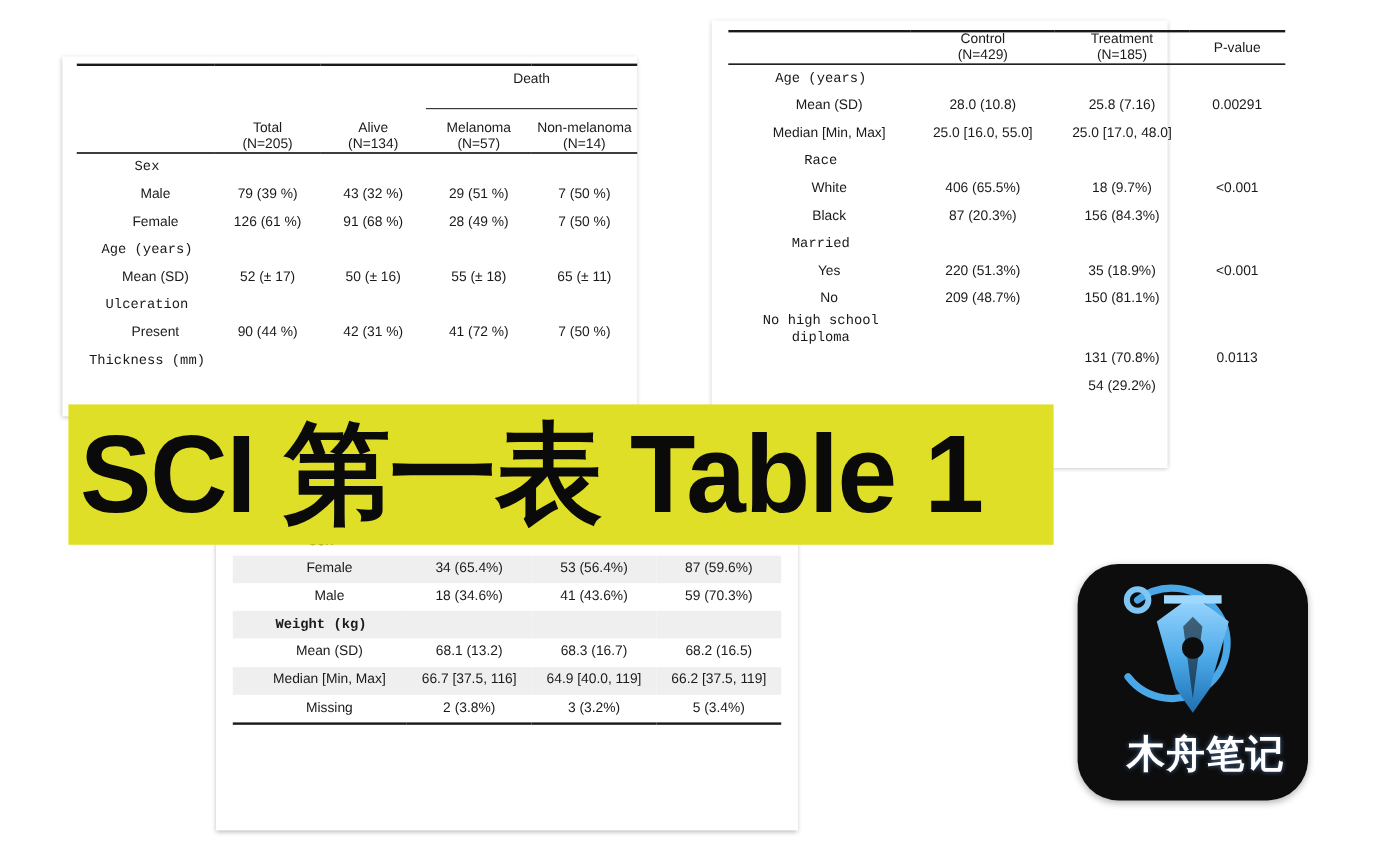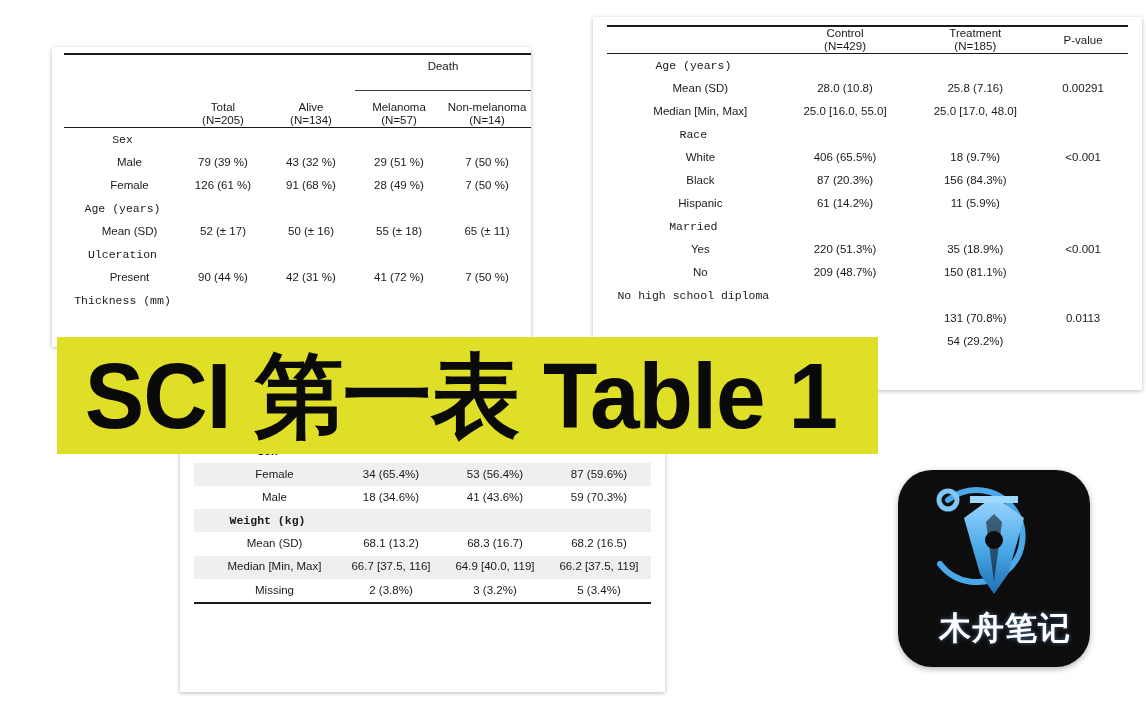--- a/index.html
+++ b/index.html
@@ -68,21 +68,21 @@
   .spanrule div {
     border-bottom: 1.3px solid #3a3a3a;
     height: 1px;
     width: 100%;
   }
 
   
   #table2-card {
     left: 593px;
     top: 17px;
-    width: 549px;
+    width: 380px;
     height: 373px;
     padding: 8px 14px 0 14px;
   }
   .t2 td, .t2 th { height: 23px; }
   .t2 .lbl-col { width: 152px; text-align: left; }
   .t2 .c-col   { width: 120px; }
   .t2 .t-col   { width: 112px; }
   .t2 .p-col   { width: 80px; }
 
   
@@ -111,21 +111,21 @@
   #banner {
     position: absolute;
     left: 57px;
     top: 337px;
     width: 821px;
     height: 117px;
     background: #e0df28;
     z-index: 40;
     display: flex;
     align-items: center;
-    justify-content: center;
+    justify-content: flex-start;
     overflow: hidden;
   }
   #banner-text {
     color: #0a0a0a;
     font-family: "Liberation Sans", sans-serif;
     font-weight: bold;
     font-size: 92px;
     line-height: 1;
     letter-spacing: -1px;
     white-space: nowrap;
@@ -330,26 +330,20 @@
           <td>18 (9.7%)</td>
           <td>&lt;0.001</td>
         </tr>
         <tr>
           <td class="sub">Black</td>
           <td>87 (20.3%)</td>
           <td>156 (84.3%)</td>
           <td></td>
         </tr>
         <tr>
-          <td class="sub">Hispanic</td>
-          <td>61 (14.2%)</td>
-          <td>11 (5.9%)</td>
-          <td></td>
-        </tr>
-        <tr>
           <td class="grp">Married</td>
           <td></td>
           <td></td>
           <td></td>
         </tr>
         <tr>
           <td class="sub">Yes</td>
           <td>220 (51.3%)</td>
           <td>35 (18.9%)</td>
           <td>&lt;0.001</td>

